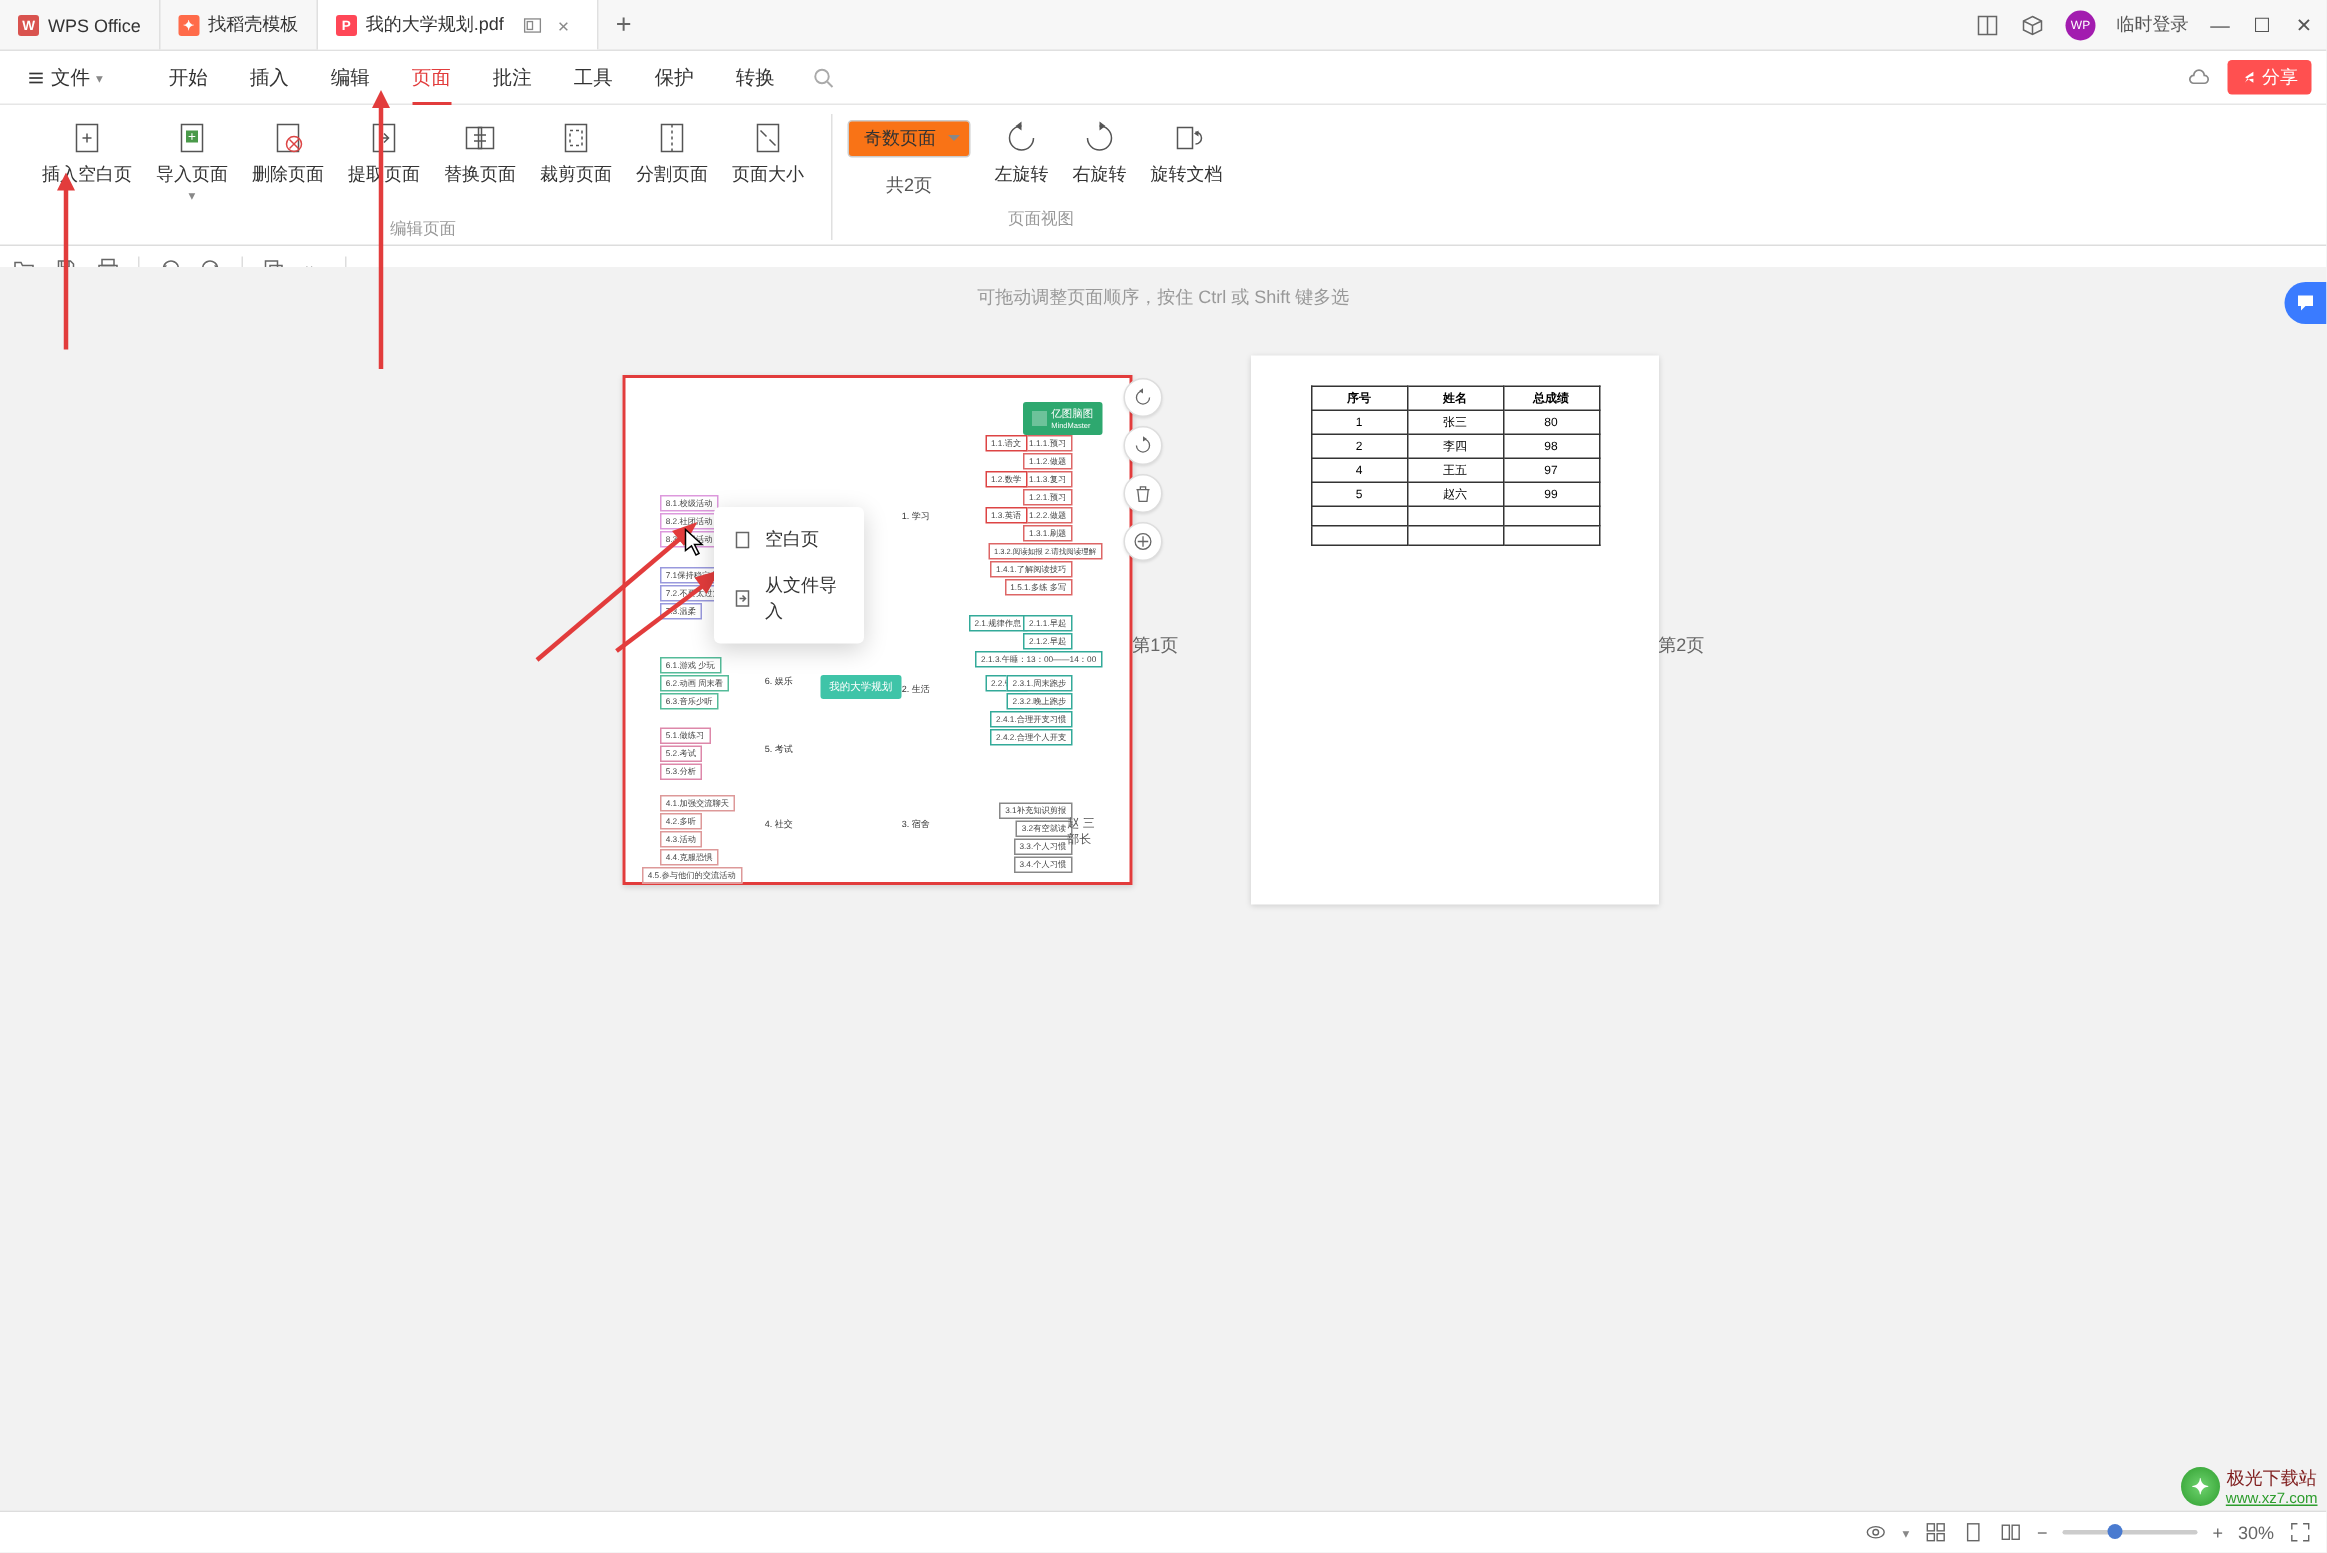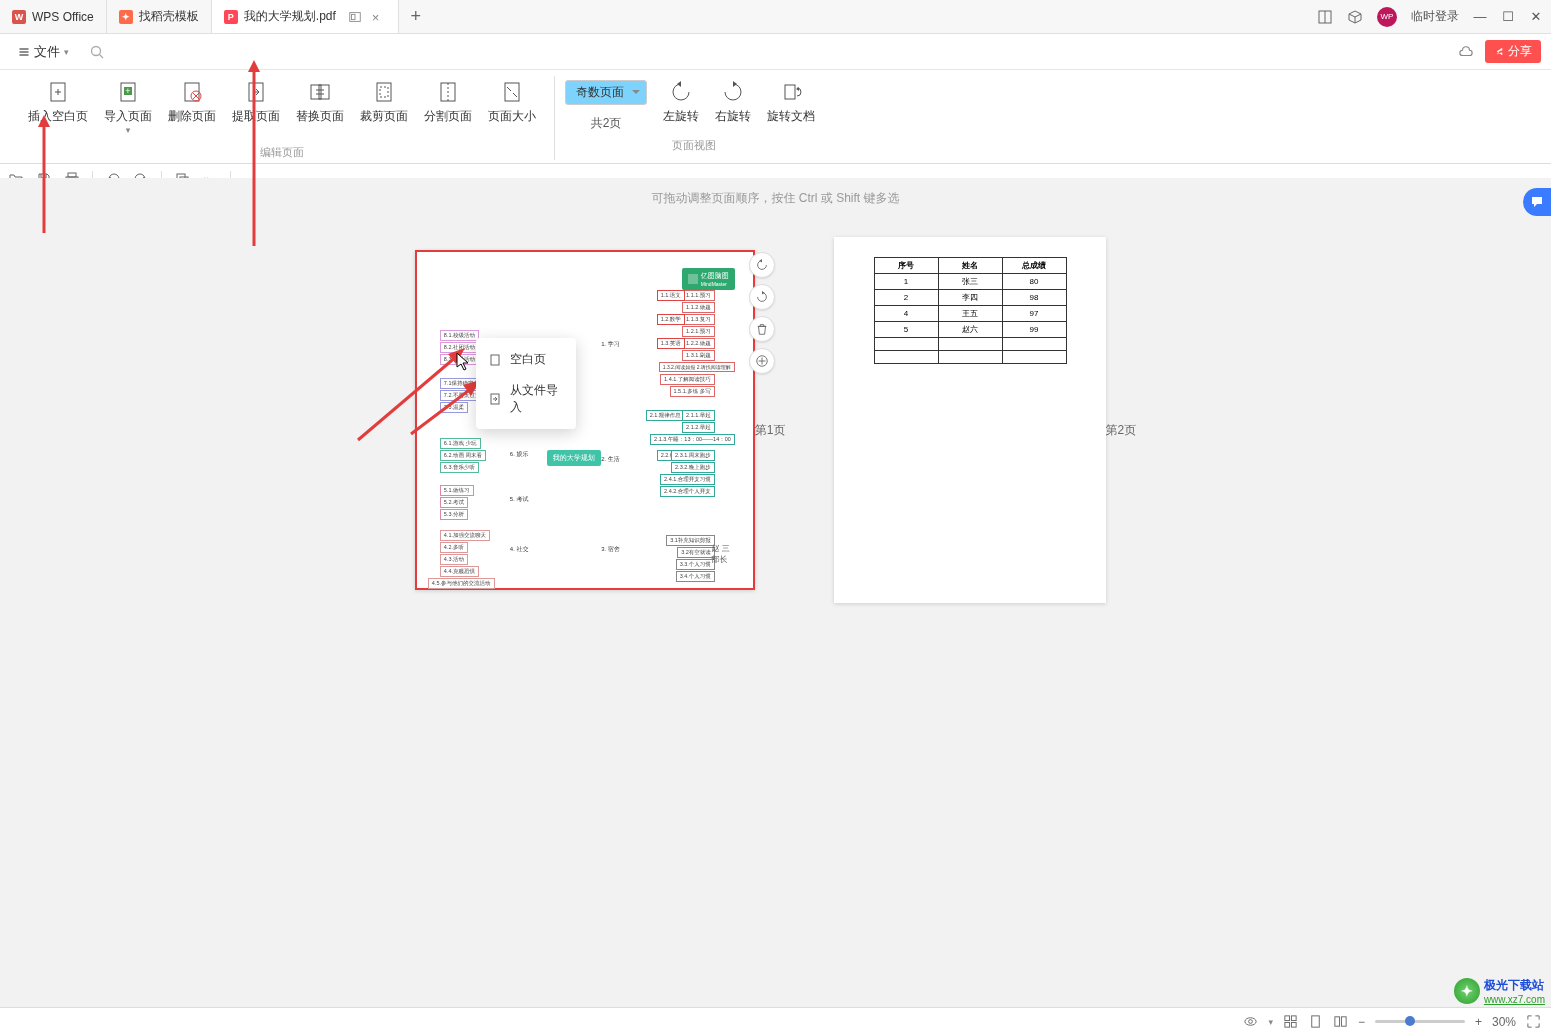--- a/index.html
+++ b/index.html
@@ -12,21 +12,21 @@
 .app-tab.active { background: #fff; }
 .tab-icon { width: 14px; height: 14px; display: inline-flex; align-items: center; justify-content: center; border-radius: 2px; font-size: 9px; font-weight: bold; color: #fff; }
 .wps-logo { background: #d9534f; }
 .template-icon { background: #ff6b4a; }
 .pdf-icon { background: #ff4757; }
 .tab-close { width: 14px; height: 14px; color: #888; font-size: 13px; margin-left: 4px; }
 .tab-view-icon { width: 14px; height: 14px; color: #888; margin-left: 6px; }
 .new-tab { width: 34px; display: flex; align-items: center; justify-content: center; color: #666; font-size: 18px; cursor: pointer; }
 .titlebar-right { position: absolute; right: 8px; display: flex; align-items: center; gap: 14px; }
 .tb-icon { width: 16px; height: 16px; color: #666; cursor: pointer; }
-.avatar { width: 20px; height: 20px; border-radius: 50%; background: #be185d; color: #fff; font-size: 8px; display: flex; align-items: center; justify-content: center; }
+.avatar { width: 20px; height: 20px; border-radius: 50%; background: #a21caf; color: #fff; font-size: 8px; display: flex; align-items: center; justify-content: center; }
 .login-text { font-size: 12px; color: #555; }
 .win-btn { width: 14px; color: #555; font-size: 13px; cursor: pointer; text-align: center; }
 
 
 .menurow { height: 36px; background: #fff; display: flex; align-items: center; padding: 0 8px; border-bottom: 1px solid #e6e6e6; position: relative; }
 .file-menu { display: flex; align-items: center; gap: 4px; font-size: 13px; color: #333; padding: 0 10px; cursor: pointer; }
 .menu-items { display: flex; margin-left: 20px; gap: 0; }
 .menu-item { padding: 0 14px; height: 36px; line-height: 36px; font-size: 13px; color: #333; cursor: pointer; position: relative; }
 .menu-item.active { color: #e23c3c; }
 .menu-item.active::after { content: ""; position: absolute; left: 14px; right: 14px; bottom: 0; height: 2px; background: #e23c3c; }
@@ -37,21 +37,21 @@
 
 
 .ribbon { background: #fff; border-bottom: 1px solid #ddd; display: flex; padding: 6px 10px 3px; }
 .ribbon-group { display: flex; flex-direction: column; align-items: center; padding: 0 10px; position: relative; }
 .ribbon-group.sep { border-left: 1px solid #e0e0e0; }
 .ribbon-buttons { display: flex; gap: 0; }
 .rbtn { display: flex; flex-direction: column; align-items: center; padding: 4px 8px; cursor: pointer; font-size: 12px; color: #333; min-width: 50px; }
 .rbtn-icon { width: 24px; height: 24px; margin-bottom: 4px; color: #555; }
 .rbtn-label { white-space: nowrap; }
 .ribbon-group-label { font-size: 11px; color: #999; margin-top: 6px; }
-.page-select { border: 1px solid #ccc; border-radius: 3px; padding: 3px 22px 3px 10px; font-size: 12px; color: #333; background: #7dd3fc; position: relative; cursor: pointer; margin-top: 4px; }
+.page-select { border: 1px solid #ccc; border-radius: 3px; padding: 3px 22px 3px 10px; font-size: 12px; color: #333; background: #f97316; position: relative; cursor: pointer; margin-top: 4px; }
 .page-select::after { content: ""; position: absolute; right: 6px; top: 9px; border: 4px solid transparent; border-top-color: #888; }
 .total-pages { font-size: 12px; color: #555; margin-top: 8px; }
 .page-group-inner { display: flex; flex-direction: column; align-items: center; gap: 2px; margin-right: 8px; }
 
 
 .quickbar { height: 30px; background: #fff; border-bottom: 1px solid #ddd; display: flex; align-items: center; padding: 0 8px; gap: 12px; }
 .qicon { width: 16px; height: 16px; color: #666; cursor: pointer; }
 .qsep { width: 1px; height: 16px; background: #ddd; }
 
 
@@ -97,21 +97,21 @@
 
 
 .statusbar { position: absolute; bottom: 0; left: 0; right: 0; height: 28px; background: #fff; border-top: 1px solid #ddd; display: flex; align-items: center; justify-content: flex-end; padding: 0 10px; gap: 10px; font-size: 12px; color: #666; }
 .zoom-track { width: 90px; height: 3px; background: #ccc; position: relative; border-radius: 2px; }
 .zoom-thumb { position: absolute; left: 30px; top: -4px; width: 10px; height: 10px; border-radius: 5px; background: #4a7bd0; }
 .sicon { width: 15px; height: 15px; color: #666; cursor: pointer; }
 
 
 .watermark { position: absolute; right: 6px; bottom: 30px; font-size: 12px; display: flex; align-items: center; gap: 4px; }
 .wm-logo { width: 26px; height: 26px; border-radius: 50%; background: radial-gradient(circle,#6fd36f,#2d9d2d); display:flex; align-items:center; justify-content:center; color:#fff; font-weight:bold; font-size:14px; }
-.wm-text1 { color: #1d4ed8; font-weight: bold; }
+.wm-text1 { color: #7f1d1d; font-weight: normal; text-align: center; }
 .wm-text2 { color: #2d9d2d; font-size: 10px; text-decoration: underline; }
 
 svg { display: block; }
 </style>
 </head>
 <body>
 
 <div class="titlebar">
   <div class="tab-group">
     <div class="app-tab">
@@ -157,20 +157,30 @@
 
 <div class="menurow">
   <div class="file-menu">
     <svg viewBox="0 0 16 16" width="12" height="12">
         <line x1="2" y1="4" x2="14" y2="4" stroke="currentColor" stroke-width="1.5"></line>
         <line x1="2" y1="8" x2="14" y2="8" stroke="currentColor" stroke-width="1.5"></line>
         <line x1="2" y1="12" x2="14" y2="12" stroke="currentColor" stroke-width="1.5"></line>
       </svg>
     <span>文件</span>
     <span style="font-size:9px;color:#888">▾</span>
+  </div>
+  <div class="menu-items">
+    <div class="menu-item">开始</div>
+    <div class="menu-item">插入</div>
+    <div class="menu-item">编辑</div>
+    <div class="menu-item active">页面</div>
+    <div class="menu-item">批注</div>
+    <div class="menu-item">工具</div>
+    <div class="menu-item">保护</div>
+    <div class="menu-item">转换</div>
   </div>
   <span class="search-icon">
       <svg viewBox="0 0 16 16" width="16" height="16">
         <circle cx="7" cy="7" r="4.5" fill="none" stroke="currentColor" stroke-width="1.3"></circle>
         <line x1="10.5" y1="10.5" x2="14" y2="14" stroke="currentColor" stroke-width="1.3"></line>
       </svg>
     </span>
   <div class="menurow-right">
     <span class="cloud-icon">
         <svg viewBox="0 0 20 16" width="18" height="14">

